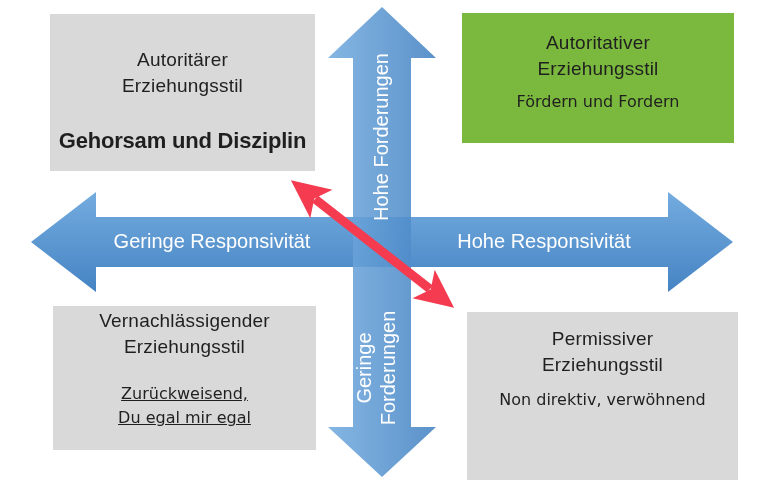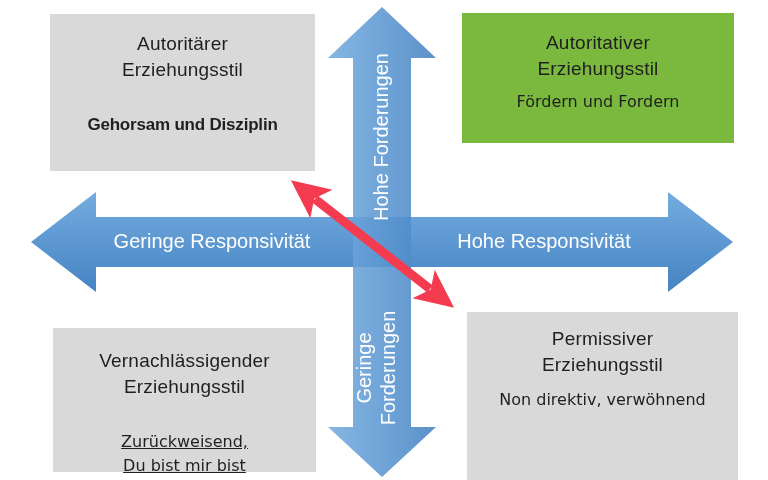--- a/index.html
+++ b/index.html
@@ -23,27 +23,27 @@
 
   
   .box{
     position:absolute;
     display:flex;flex-direction:column;align-items:center;
     text-align:center;
     color:var(--text-dark);
     background:var(--box-gray);
     box-sizing:border-box;
   }
-  .box.tl{left:50px;top:14px;width:265px;height:157px;padding-top:17px;}
+  .box.tl{left:50px;top:14px;width:265px;height:157px;padding-top:33px;}
   .box.tr{left:462px;top:13px;width:272px;height:130px;padding-top:17px;background:var(--box-green);}
-  .box.bl{left:53px;top:328px;width:263px;height:144px;padding-top:20px;gap:8px;}
+  .box.bl{left:53px;top:306px;width:263px;height:144px;padding-top:2px;}
   .box.br{left:467px;top:312px;width:271px;height:184px;padding-top:14px;}
 
   .box .title{font-size:19px;line-height:26px;letter-spacing:0.2px;}
-  .box .body{margin-top:28px;font-size:17px;line-height:24px;}
+  .box .body{margin-top:28px;font-size:22px;line-height:24px;}
   .box.tl .body{font-weight:bold;margin-top:30px;letter-spacing:-0.2px;}
   .body.script{font-family:"DejaVu Sans",sans-serif;font-size:16px;}
   .box.bl .body{margin-top:22px;text-decoration:underline;}
   .box.tr .body{margin-top:8px;}
   .box.br .body{margin-top:10px;}
 
   
   .lbl{
     position:absolute;
     color:var(--label-white);
@@ -108,21 +108,21 @@
     </div>
   </div>
 
   <div class="box bl">
     <div class="title">
       <div>Vernachlässigender</div>
       <div>Erziehungsstil</div>
     </div>
     <div class="body script">
       <div>Zurückweisend,</div>
-      <div>Du bist mir bist</div>
+      <div>Du egal mir egal</div>
     </div>
   </div>
 
   <div class="box br">
     <div class="title">
       <div>Permissiver</div>
       <div>Erziehungsstil</div>
     </div>
     <div class="body script">
       <div>Non direktiv, verwöhnend</div>

